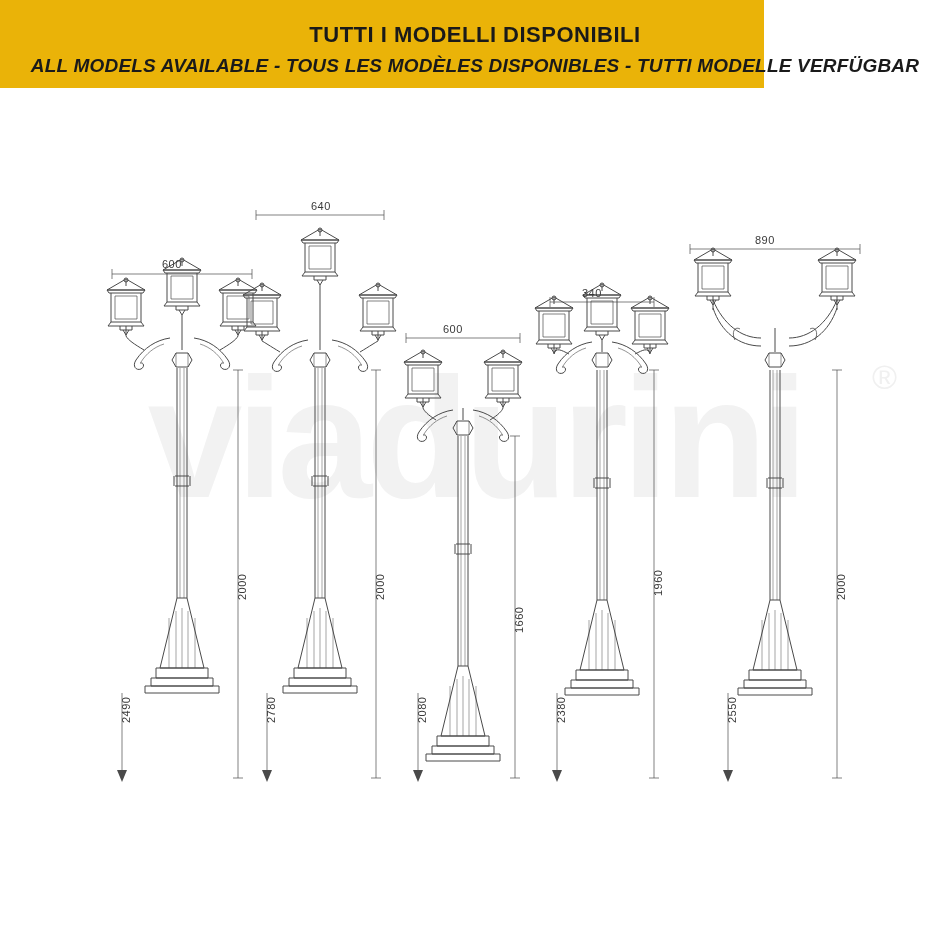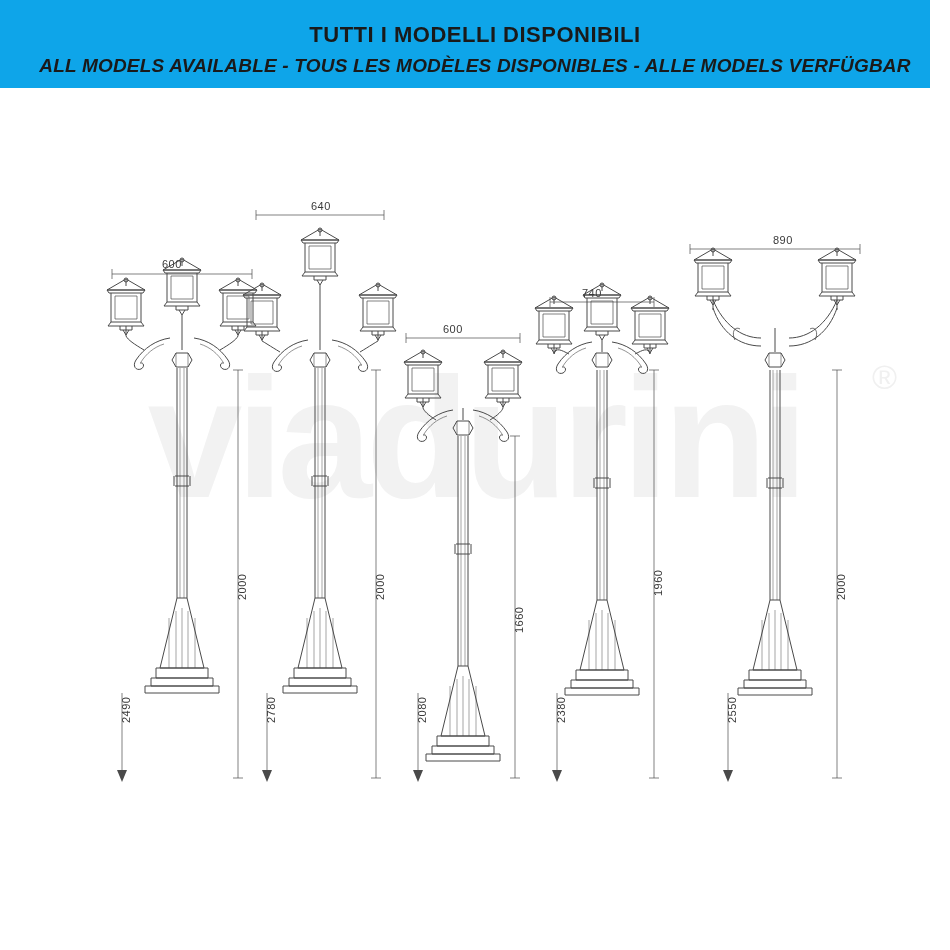--- a/index.html
+++ b/index.html
@@ -5,22 +5,22 @@
   html,body{margin:0;padding:0;}
   body{
     width:950px;height:950px;
     background:#ffffff;
     font-family:"Liberation Sans", sans-serif;
     position:relative;
     overflow:hidden;
   }
   
   .header{
-    position:absolute;left:0;top:0;width:930px;height:88px;
-    background:#0ea5e9;
+    position:absolute;left:0;top:0;width:764px;height:88px;
+    background:#eab308;
     box-sizing:border-box;
   }
   .header .line1{
     position:absolute;left:0;top:22px;width:950px;text-align:center;
     font-size:22px;font-weight:bold;color:#1a1a1a;letter-spacing:.5px;
   }
   .header .line2{
     position:absolute;left:0;top:55px;width:950px;text-align:center;
     font-size:19px;font-weight:bold;font-style:italic;color:#1a1a1a;letter-spacing:.2px;
   }
@@ -43,21 +43,21 @@
   }
   .vert{
     transform:rotate(-90deg);transform-origin:left top;white-space:nowrap;
   }
 </style>
 </head>
 <body>
 
 <div class="header">
   <div class="line1">TUTTI I MODELLI DISPONIBILI</div>
-  <div class="line2">ALL MODELS AVAILABLE - TOUS LES MODÈLES DISPONIBLES - ALLE MODELS VERFÜGBAR</div>
+  <div class="line2">ALL MODELS AVAILABLE - TOUS LES MODÈLES DISPONIBLES - TUTTI MODELLE VERFÜGBAR</div>
 </div>
 
 <div class="watermark">viadurini</div>
 <div class="wm-r">®</div>
 
 <div class="canvas">
 <svg width="950" height="862" viewBox="0 0 950 862" xmlns="http://www.w3.org/2000/svg">
   <defs>
     <g id="lantern">
 
@@ -194,22 +194,22 @@
     <path d="M57,282 L67,282 M57,690 L67,690" stroke="#4a4a4a" stroke-width="0.7"></path>
     <path d="M-47,605 L-47,682" stroke="#4a4a4a" stroke-width="0.7"></path>
     <path d="M-47,694 L-52,682 L-42,682 Z" fill="#4a4a4a"></path>
   </g>
 </svg>
 </div>
 
 <div class="dimtext" style="left:162px;top:258px;">600</div>
 <div class="dimtext" style="left:311px;top:200px;">640</div>
 <div class="dimtext" style="left:443px;top:323px;">600</div>
-<div class="dimtext" style="left:582px;top:287px;">740</div>
-<div class="dimtext" style="left:773px;top:234px;">890</div>
+<div class="dimtext" style="left:582px;top:287px;">340</div>
+<div class="dimtext" style="left:755px;top:234px;">890</div>
 
 <div class="dimtext vert" style="left:236px;top:600px;">2000</div>
 <div class="dimtext vert" style="left:374px;top:600px;">2000</div>
 <div class="dimtext vert" style="left:513px;top:633px;">1660</div>
 <div class="dimtext vert" style="left:652px;top:596px;">1960</div>
 <div class="dimtext vert" style="left:835px;top:600px;">2000</div>
 
 <div class="dimtext vert" style="left:120px;top:723px;">2490</div>
 <div class="dimtext vert" style="left:265px;top:723px;">2780</div>
 <div class="dimtext vert" style="left:416px;top:723px;">2080</div>

